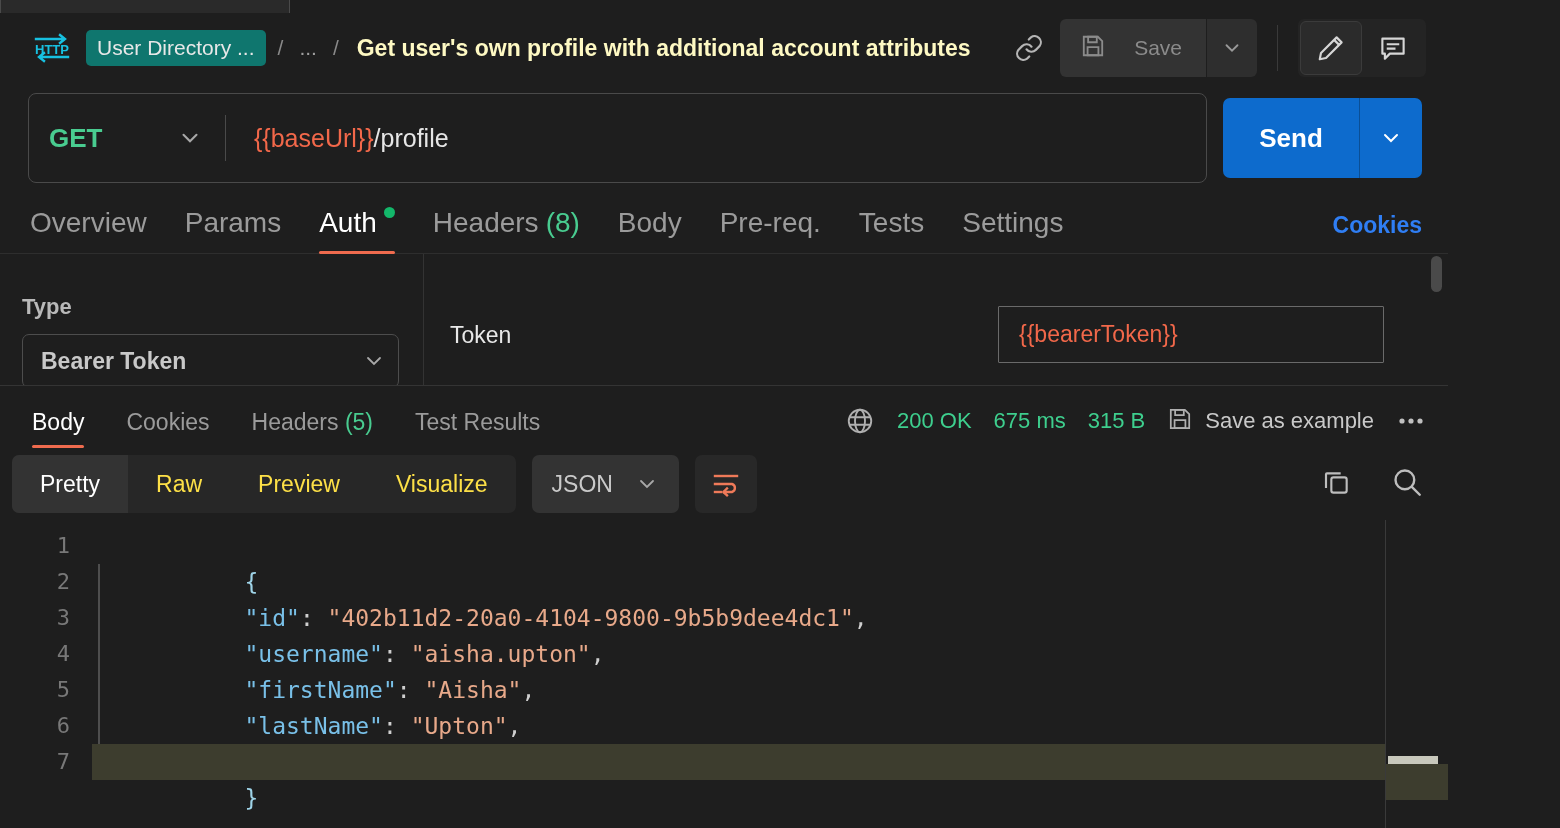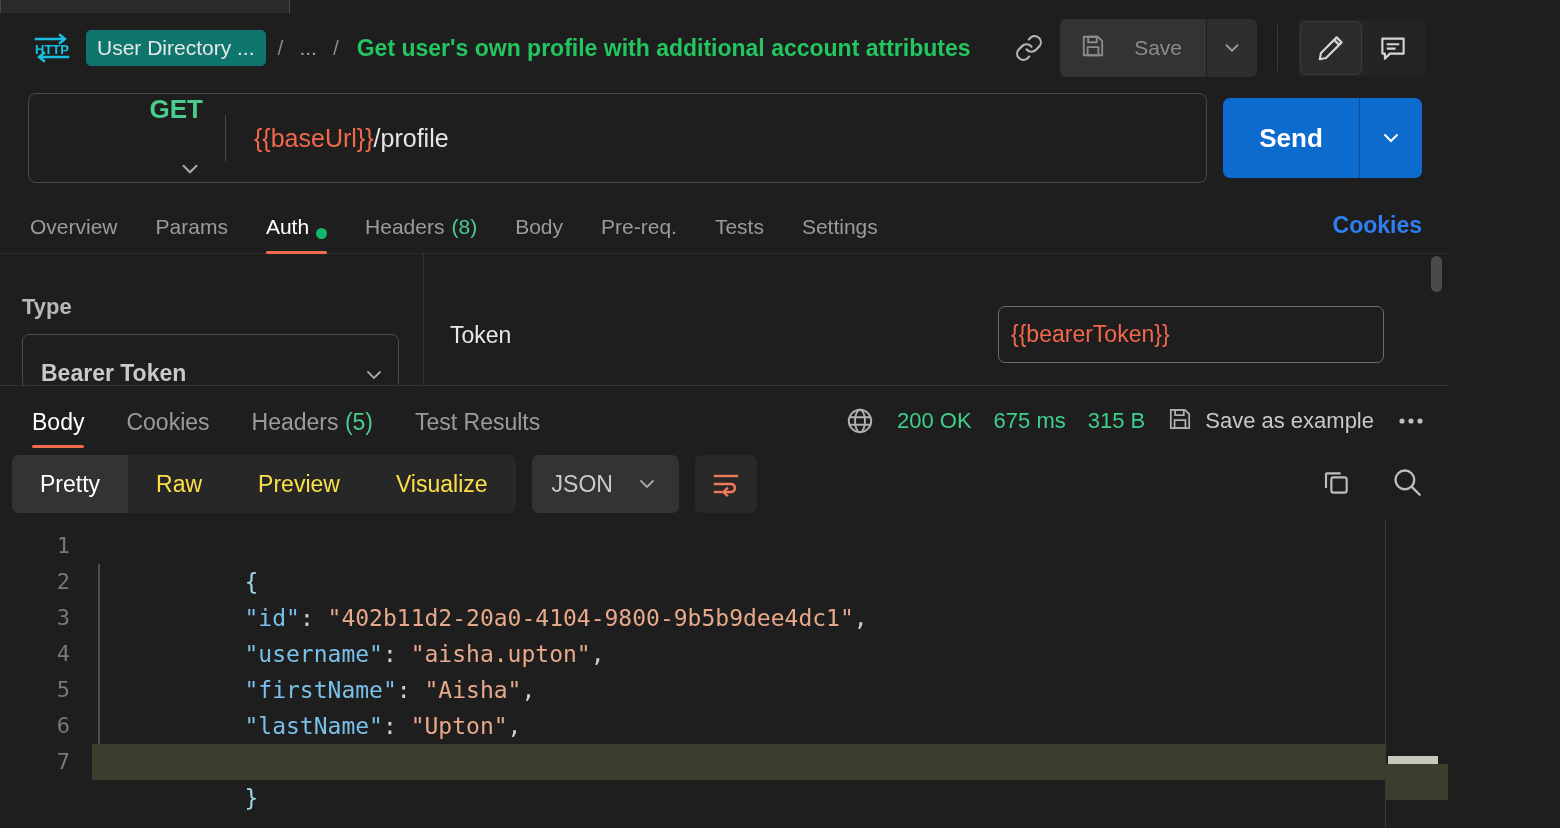--- a/index.html
+++ b/index.html
@@ -84,21 +84,21 @@
     padding: 0 10px;
   }
   .crumb-ellipsis {
     color: #a0a0a0;
     font-size: 21px;
     padding: 2px 4px;
   }
   .crumb-title {
     font-size: 23px;
     font-weight: bold;
-    color: #22c55e;
+    color: #fef9c3;
     white-space: nowrap;
     margin-left: 6px;
   }
   .hdr-right {
     display: flex;
     align-items: center;
     flex: 0 0 auto;
     gap: 0;
   }
   .link-btn {
@@ -176,27 +176,26 @@
     height: 90px;
     border: 1px solid #4a4a4a;
     border-radius: 8px;
     background: #1e1e1e;
     display: flex;
     align-items: center;
     box-sizing: border-box;
   }
   .method-sel {
     display: flex;
-    align-items: flex-end;
+    align-items: center;
     justify-content: space-between;
     width: 196px;
     padding: 0 22px 0 20px;
     box-sizing: border-box;
     height: 100%;
-    flex-direction: column;
   }
   .method-name {
     color: #49cc90;
     font-size: 26px;
     font-weight: bold;
   }
   .method-div {
     width: 1px;
     height: 46px;
     background: #4a4a4a;
@@ -244,25 +243,25 @@
     display: flex;
     align-items: flex-end;
     padding: 0 26px 0 30px;
     box-sizing: border-box;
     border-bottom: 1px solid #2e2e2e;
     position: relative;
   }
   .tab {
     position: relative;
     display: flex;
-    align-items: flex-end;
+    align-items: flex-start;
     gap: 7px;
     padding: 0 0 14px 0;
     margin-right: 38px;
-    font-size: 21px;
+    font-size: 28px;
     color: #9b9b9b;
     white-space: nowrap;
   }
   .tab.active { color: #ffffff; }
   .tab.active::after {
     content: "";
     position: absolute;
     left: 0; right: 0; bottom: -1px;
     height: 3px;
     background: #ef6b4e;
@@ -304,21 +303,21 @@
     font-size: 22px;
     font-weight: bold;
     color: #b9b9b9;
     margin-bottom: 14px;
   }
   .select-box {
     height: 54px;
     border: 1px solid #4d4d4d;
     border-radius: 7px;
     display: flex;
-    align-items: flex-end;
+    align-items: center;
     justify-content: space-between;
     padding: 0 12px 0 18px;
     box-sizing: border-box;
   }
   .select-val {
     font-size: 23px;
     color: #c9c9c9;
     font-weight: bold;
   }
   .auth-right {
@@ -333,24 +332,24 @@
     font-size: 23px;
     color: #e8e8e8;
     width: 548px;
     flex: 0 0 auto;
     padding-top: 16px;
   }
   .token-input {
     flex: 1 1 auto;
     height: 57px;
     border: 1px solid #6a6a6a;
-    border-radius: 7px;
-    display: flex;
-    align-items: center;
-    padding: 0 12px;
+    border-radius: 1px;
+    display: flex;
+    align-items: center;
+    padding: 0 20px;
     box-sizing: border-box;
     font-size: 23px;
     color: #f2684a;
   }
   .auth-scrollbar {
     position: absolute;
     right: 6px;
     top: 2px;
     width: 11px;
     height: 36px;

